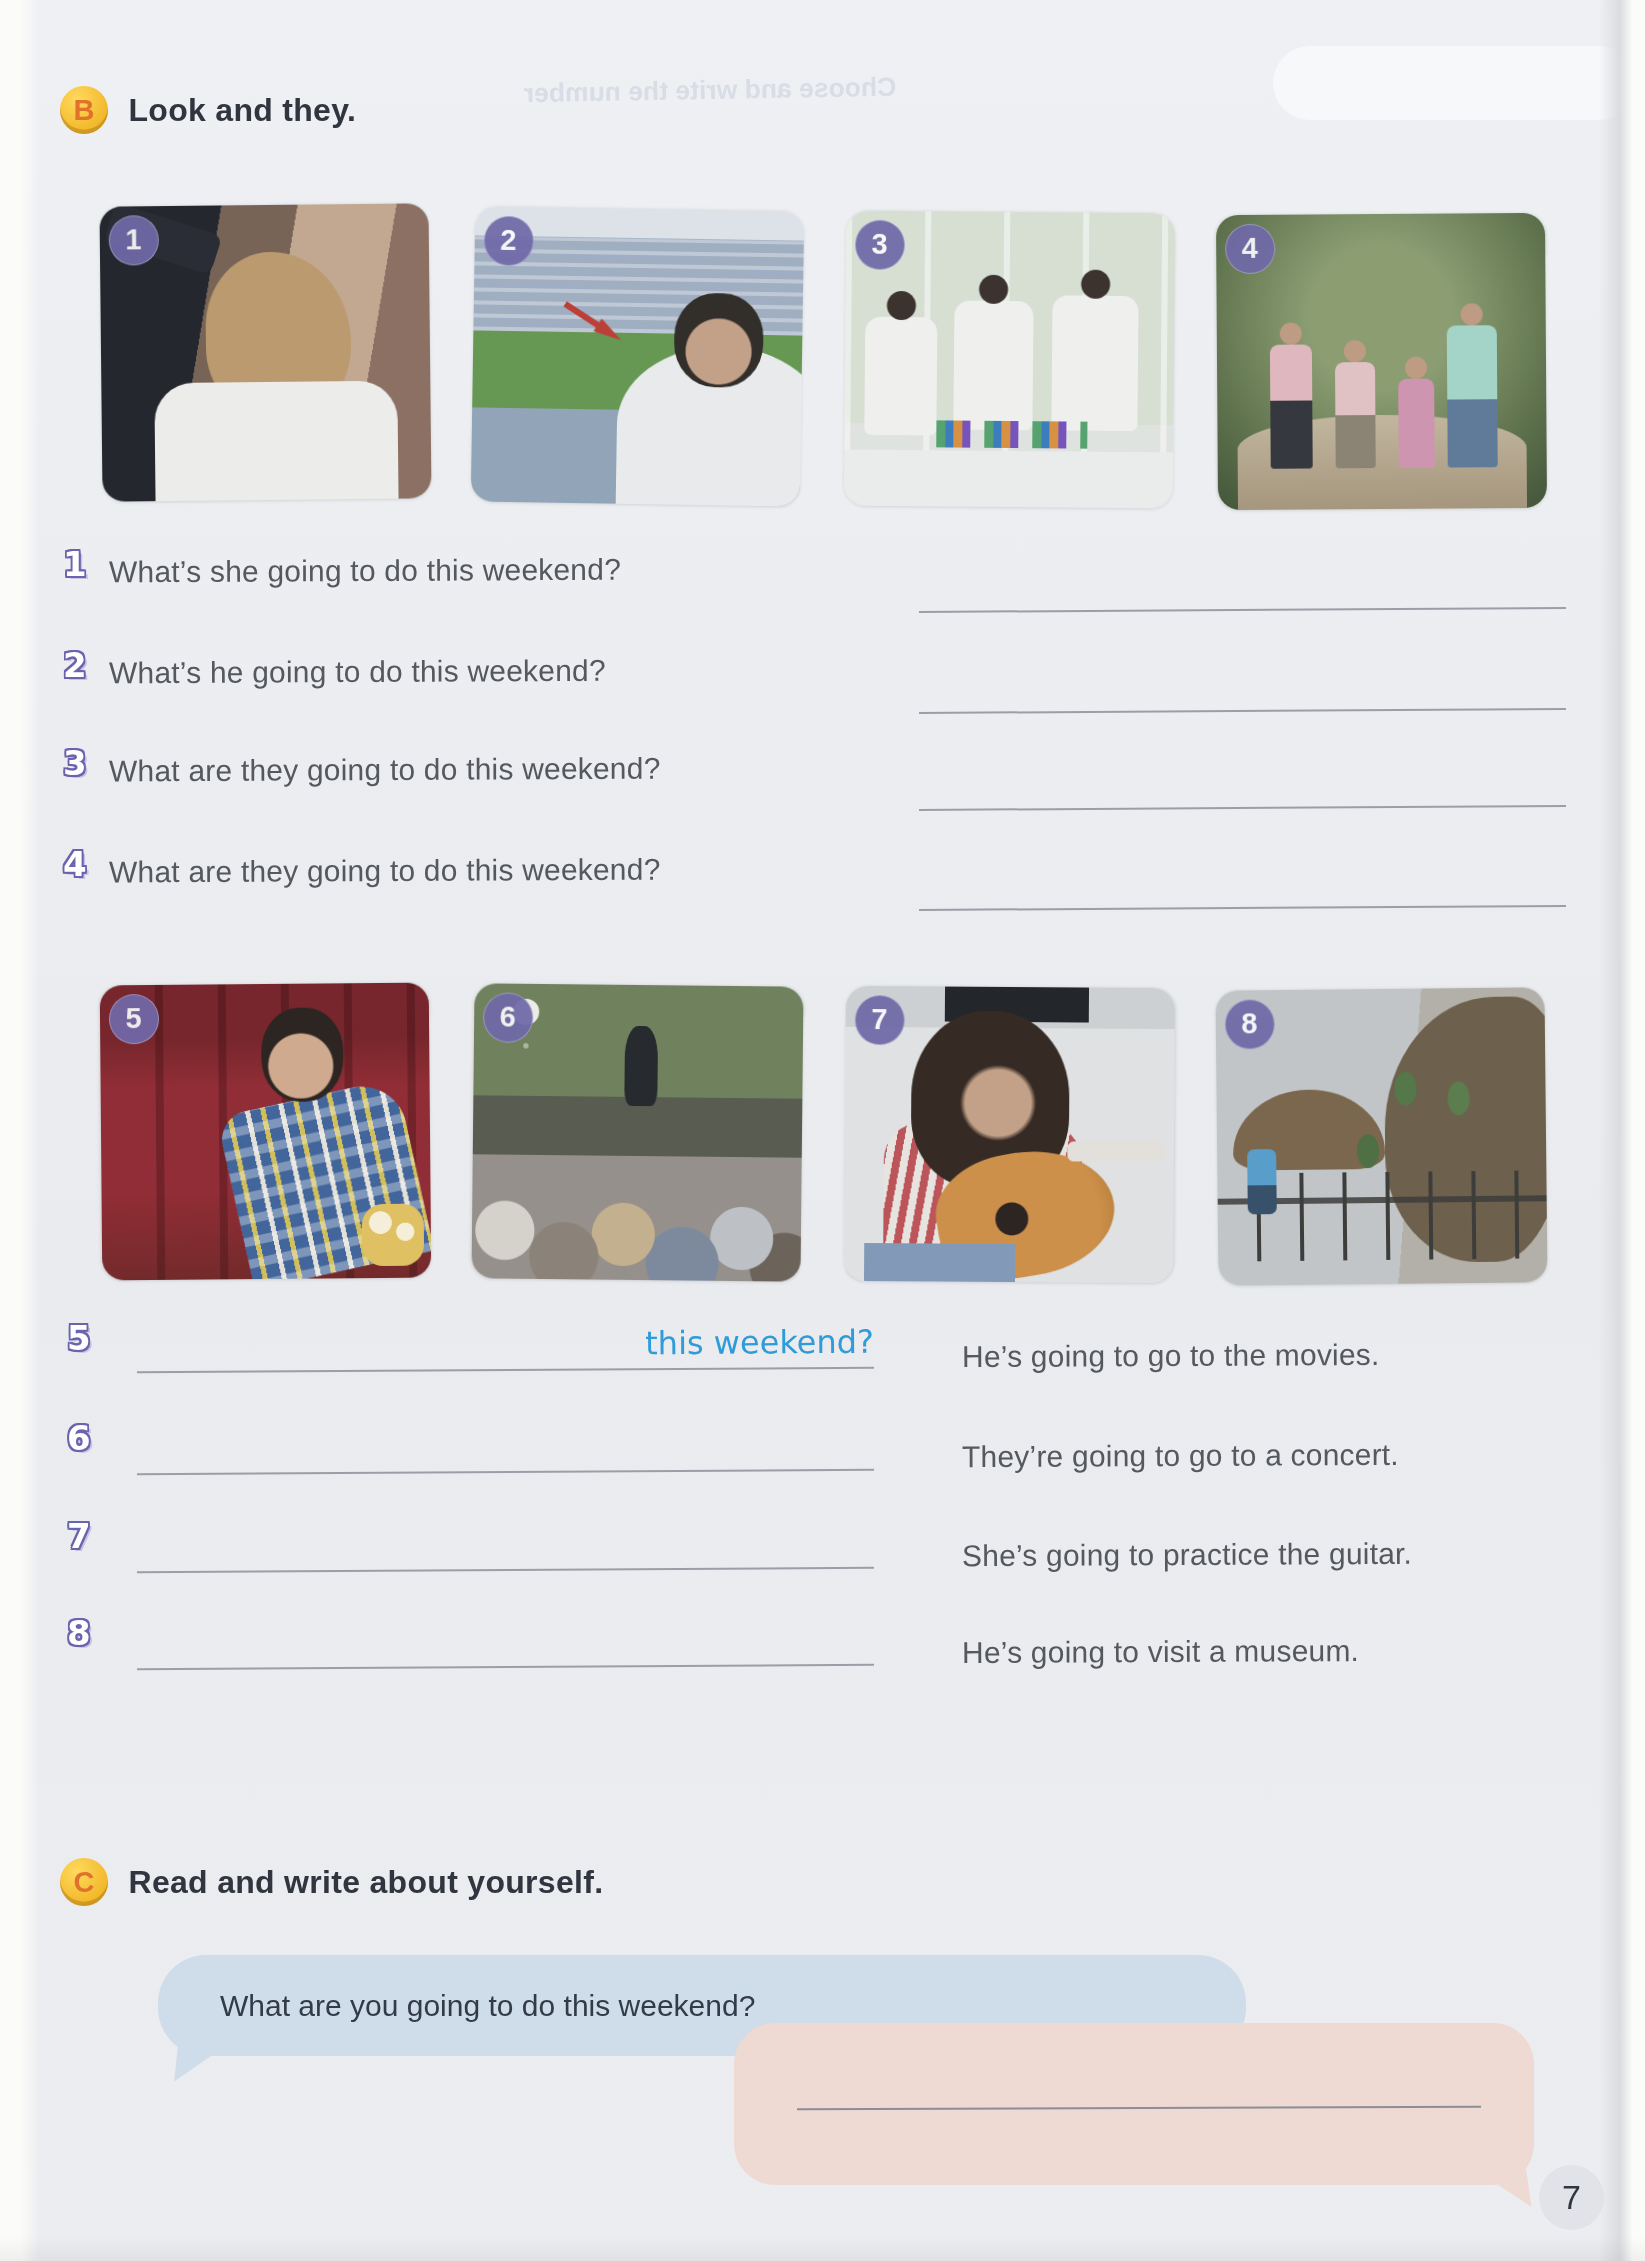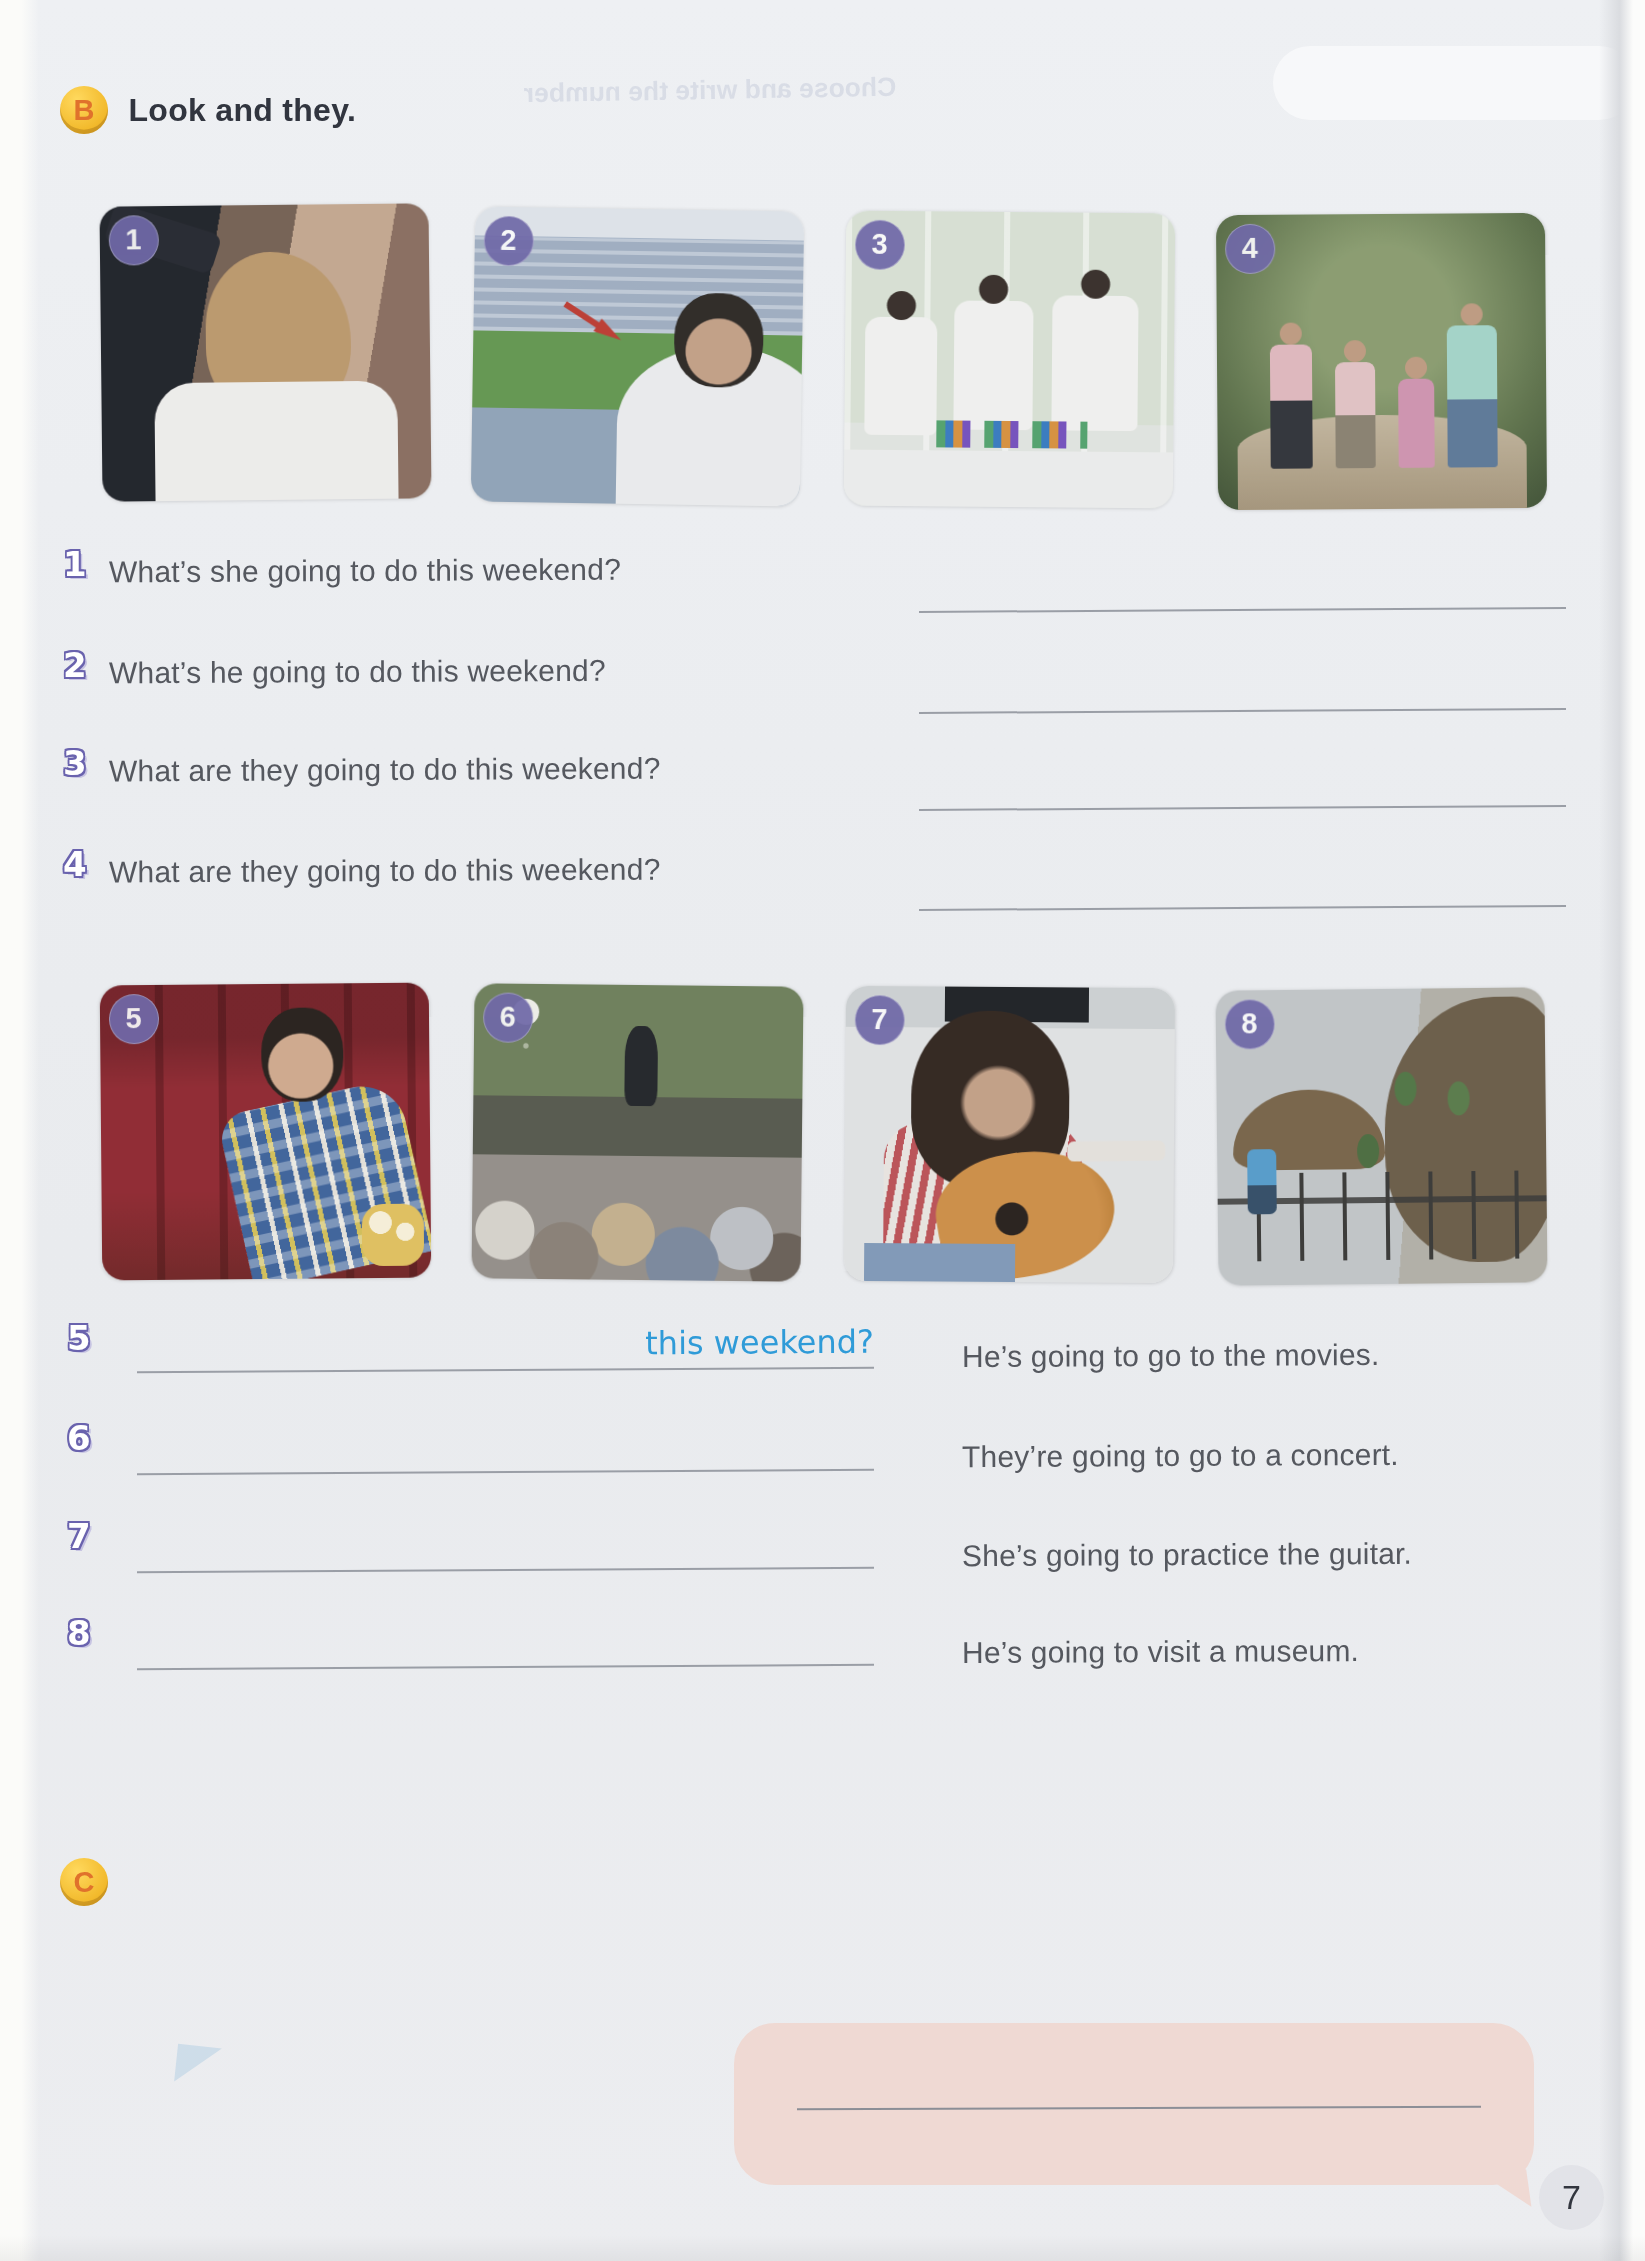--- a/index.html
+++ b/index.html
@@ -272,22 +272,26 @@
   <div class="bubble-num" style="left:67px;top:1519px">7</div>
   <div class="wline" style="left:137px;top:1569px;width:737px"></div>
   <div class="ans" style="left:962px;top:1538px">She’s going to practice the guitar.</div>
 
   <div class="bubble-num" style="left:67px;top:1616px">8</div>
   <div class="wline" style="left:137px;top:1666px;width:737px"></div>
   <div class="ans" style="left:962px;top:1635px">He’s going to visit a museum.</div>
 
   <div class="sec-head" id="headC">
     <div class="coin">C</div>
-  </div>
-
+    <div class="t">Read and write about yourself.</div>
+  </div>
+
+  <div class="bubble-q">
+    <span>What are you going to do this weekend?</span>
+  </div>
   <div class="bubble-q-tail"></div>
 
   <div class="bubble-a"></div>
   <div class="bubble-a-tail"></div>
   <div class="aline"></div>
 
   <div class="pagenum">
     <span>7</span>
   </div>
 

